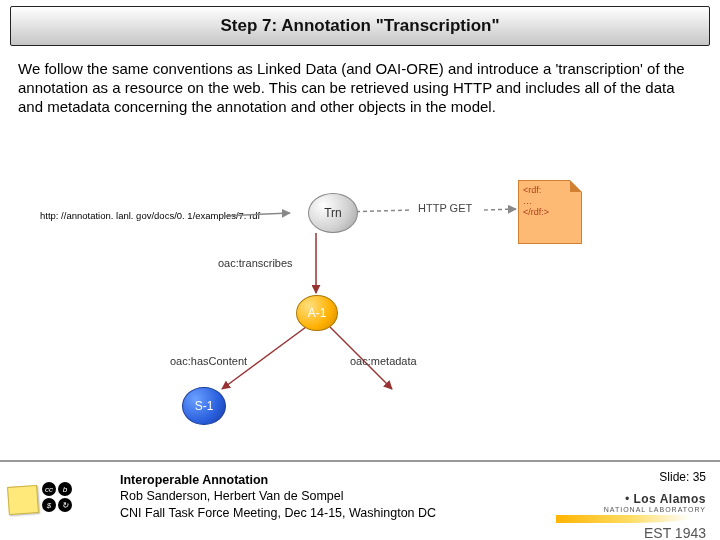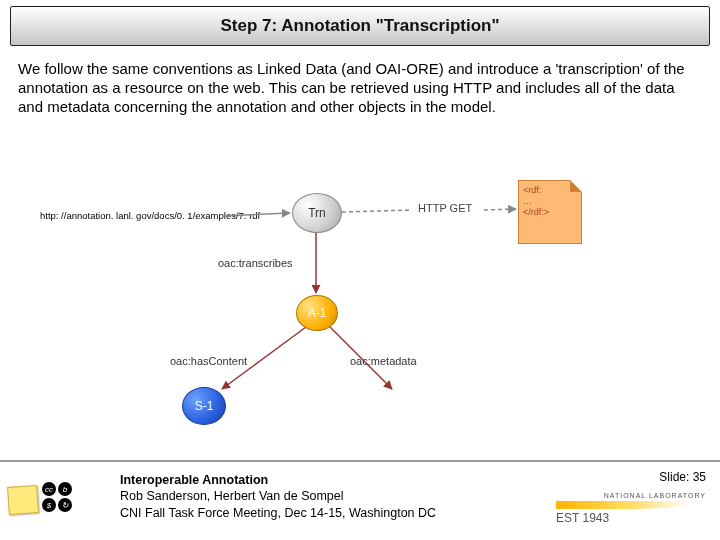--- a/index.html
+++ b/index.html
@@ -49,21 +49,21 @@
     position: absolute;
     border-radius: 50%;
     display: flex;
     align-items: center;
     justify-content: center;
     font-size: 12px;
     color: #fff;
     font-family: Arial, sans-serif;
   }
   .node.trn {
-    left: 252px;
+    left: 268px;
     top: 28px;
     width: 48px;
     height: 38px;
     background: radial-gradient(circle at 30% 30%, #ffffff, #cfcfcf 60%, #9e9e9e);
     border: 1px solid #888;
     color: #333;
   }
   .node.a1 {
     left: 256px;
     top: 130px;
@@ -171,21 +171,21 @@
     color: #000;
   }
   .lanl {
     position:absolute;right:14px;top:30px;width:150px;text-align:right;
   }
   .lanl-top{
     font-size:12px;letter-spacing:0.5px;color:#333;font-style:italic;
   }
   .lanl-top b{font-style:normal;}
   .lanl-sub{font-size:7px;color:#555;letter-spacing:1px;}
-  .lanl-est{font-size:12px;color:#555;text-align:left;margin-top:2px;}
+  .lanl-est{font-size:14px;color:#555;text-align:right;margin-top:2px;}
   .lanl-swoosh{
     width:150px;height:8px;margin-top:2px;
     background:linear-gradient(90deg,#ffb400,#ffdd66 50%,transparent 90%);
     border-radius:0 0 60% 0/0 0 100% 0;
   }
   svg.arrows{position:absolute;left:0;top:0;width:640px;height:280px;pointer-events:none;}
 </style>
 </head>
 <body>
 
@@ -253,17 +253,18 @@
       <span>↻</span>
     </div>
   </div>
   <div class="footer-center">
     <div class="t1">Interoperable Annotation</div>
     <div>Rob Sanderson, Herbert Van de Sompel</div>
     <div>CNI Fall Task Force Meeting, Dec 14-15, Washington DC</div>
   </div>
   <div class="slide-num">Slide: 35</div>
   <div class="lanl">
+    <div class="lanl-top">• <b>Los Alamos</b></div>
     <div class="lanl-sub">NATIONAL LABORATORY</div>
     <div class="lanl-swoosh"></div>
     <div class="lanl-est">EST 1943</div>
   </div>
 </div>
 
 </body></html>

